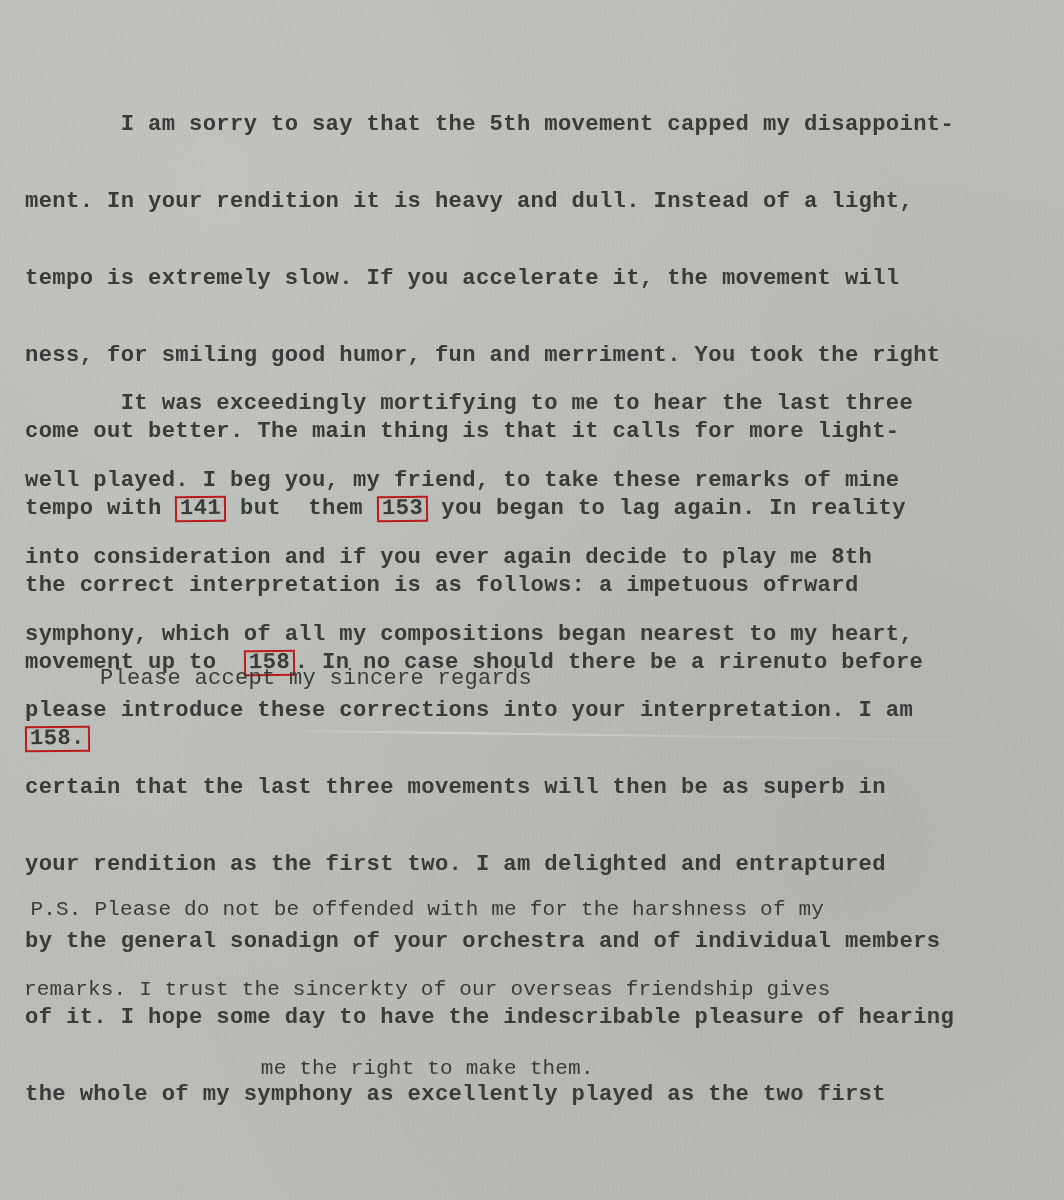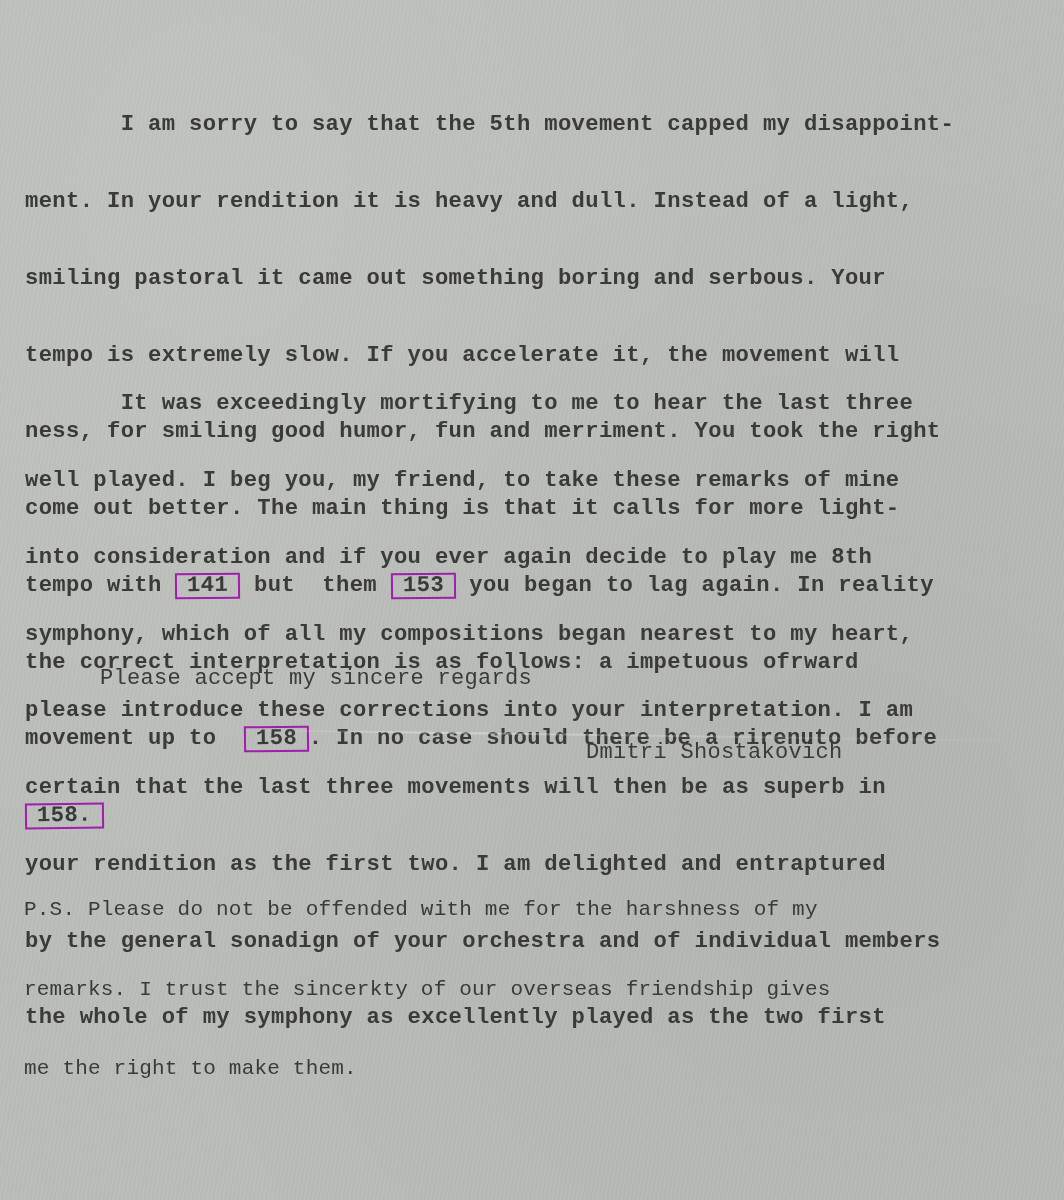--- a/index.html
+++ b/index.html
@@ -16,80 +16,79 @@
   }
   .page { position: absolute; left: 0; top: 0; width: 1064px; height: 1200px; }
   .para {
     position: absolute; left: 21px; width: 1040px;
     font-size: 22.2px; line-height: 25.6px; letter-spacing: 0.35px;
     white-space: pre; margin: 4px; font-weight: bold;
   }
   .line { display: block; height: 25.6px; }
   .box {
     display: inline-block;
-    border: 2px solid #a21caf;
-    padding: 0 10px;
+    border: 2px solid #b91c1c;
+    padding: 0 3px;
     line-height: 22px;
     margin-top: -1px;
     transform: rotate(-0.6deg);
   }
   .sig-block, .closing {
     position: absolute;
     font-family: "Liberation Sans Narrow", "Liberation Mono", monospace;
     font-size: 22px; letter-spacing: 0.3px;
     white-space: pre;
   }
   .closing { left: 100px; top: 666px; }
   .signature { left: 586px; top: 740px; }
   .ps {
     position: absolute; left: 24px; top: 844px;
     font-size: 21px; line-height: 26.5px; letter-spacing: 0.2px;
-    white-space: pre; margin: 0;
+    white-space: pre; margin: 0; text-align: center;
   }
   .crease {
     position: absolute; left: 270px; top: 735px; width: 794px; height: 2px;
     background: linear-gradient(90deg, transparent, rgba(255,255,255,0.35) 20%, rgba(255,255,255,0.15) 60%, transparent);
     transform: rotate(0.8deg);
   }
 </style>
 </head>
 <body>
 
 <div class="page">
 
   <div class="para" style="top:57px;">
     <span class="line">       I am sorry to say that the 5th movement capped my disappoint-</span>
     <span class="line">ment. In your rendition it is heavy and dull. Instead of a light,</span>
-    <span class="line">smiling pastoral it came out something boring and serbous. Your</span>
     <span class="line">tempo is extremely slow. If you accelerate it, the movement will</span>
     <span class="line">ness, for smiling good humor, fun and merriment. You took the right</span>
     <span class="line">come out better. The main thing is that it calls for more light-</span>
     <span class="line"><span>tempo with </span><span class="box">141</span><span> but  them </span><span class="box">153</span><span> you began to lag again. In reality</span></span>
     <span class="line">the correct interpretation is as follows: a impetuous ofrward</span>
     <span class="line"><span>movement up to  </span><span class="box">158</span><span>. In no case should there be a rirenuto before</span></span>
     <span class="line"><span class="box">158.</span></span>
   </div>
 
   <div class="para" style="top:336px;">
     <span class="line">       It was exceedingly mortifying to me to hear the last three</span>
     <span class="line">well played. I beg you, my friend, to take these remarks of mine</span>
     <span class="line">into consideration and if you ever again decide to play me 8th</span>
     <span class="line">symphony, which of all my compositions began nearest to my heart,</span>
     <span class="line">please introduce these corrections into your interpretation. I am</span>
     <span class="line">certain that the last three movements will then be as superb in</span>
     <span class="line">your rendition as the first two. I am delighted and entraptured</span>
     <span class="line">by the general sonadign of your orchestra and of individual members</span>
+    <span class="line">of it. I hope some day to have the indescribable pleasure of hearing</span>
     <span class="line">the whole of my symphony as excellently played as the two first</span>
     
   </div>
 
   <div class="closing">Please accept my sincere regards</div>
 
   <div class="crease"></div>
 
-  <div class="sig-block signature">Dmitri Shostakovich</div>
 
   <div class="ps">
     <span class="line" style="height:26.5px">P.S. Please do not be offended with me for the harshness of my</span>
     <span class="line" style="height:26.5px">remarks. I trust the sincerkty of our overseas friendship gives</span>
     <span class="line" style="height:26.5px">me the right to make them.</span>
   </div>
 </div>
 
 </body></html>

